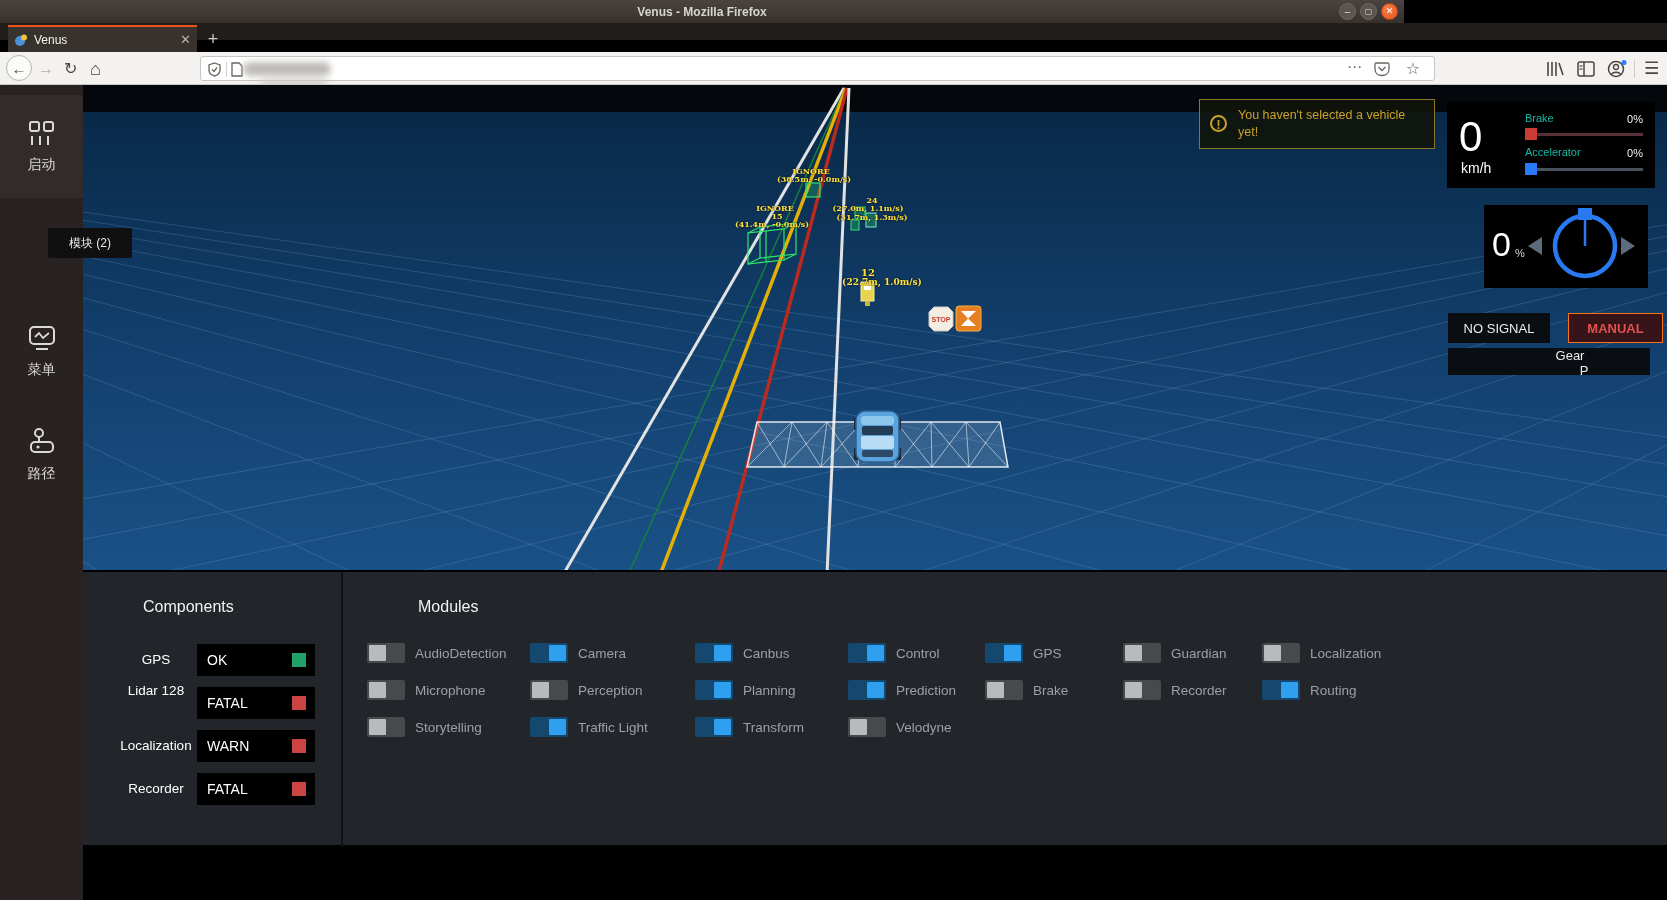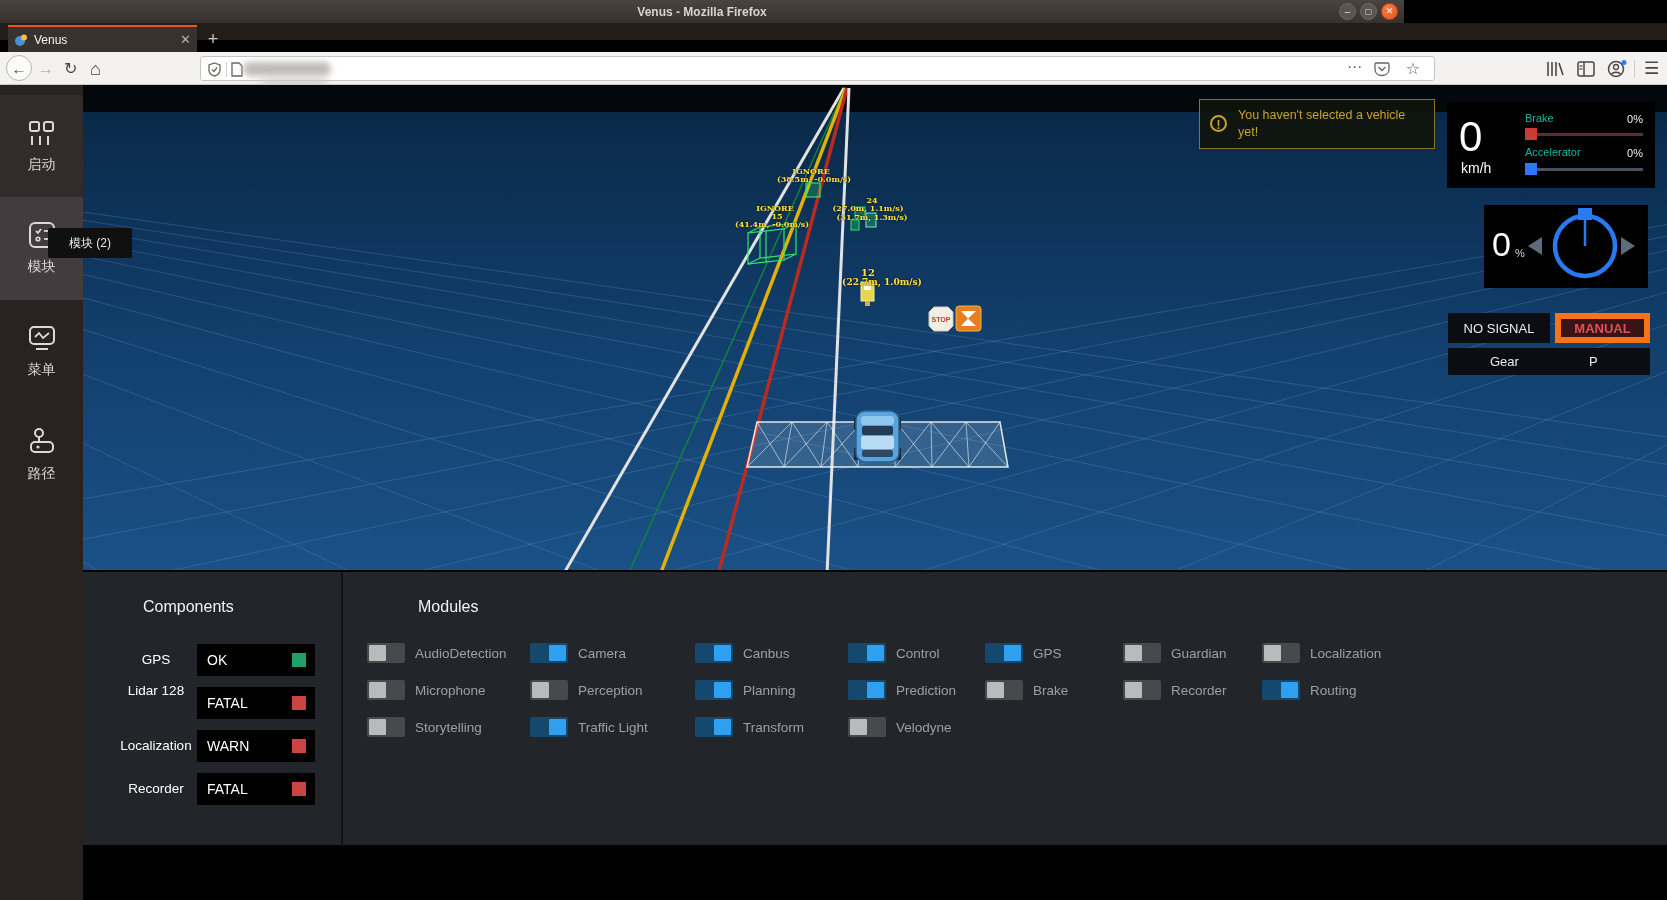--- a/index.html
+++ b/index.html
@@ -63,21 +63,21 @@
   .meter-label{color:#14b8a6;font-size:11px;}
   .meter-val{color:#f0f0f0;font-size:11px;}
   .slider{position:absolute;height:3px;}
   .slider .handle{position:absolute;top:-5px;width:12px;height:12px;}
   .tri-left{width:0;height:0;border-top:9px solid transparent;border-bottom:9px solid transparent;
     border-right:14px solid #5d6c7c;}
   .tri-right{width:0;height:0;border-top:9px solid transparent;border-bottom:9px solid transparent;
     border-left:14px solid #5d6c7c;}
   .darkbox{position:absolute;background:#0a0d12;z-index:5;display:flex;align-items:center;
     justify-content:center;color:#ececec;font-size:13px;}
-  .manualbox{background:#371418;border:6px solid #f97316;color:#e05252;font-weight:bold;}
+  .manualbox{background:#371418;border:1px solid #f97316;color:#e05252;font-weight:bold;margin-left:13px;}
 
   
   .bottom-panel{position:absolute;left:83px;top:570px;width:1584px;height:275px;background:#22262a;
     border-top:2px solid #000;}
   .bp-divider{position:absolute;left:258px;top:0;width:2px;height:275px;background:#101315;}
   .bp-title{position:absolute;color:#f2f2f2;font-size:16px;}
   .comp-label{position:absolute;width:110px;text-align:center;color:#fff;font-size:13.5px;}
   .comp-box{position:absolute;left:114px;width:118px;height:32px;background:#000;color:#fff;
     font-size:14px;display:flex;align-items:center;padding:0 10px;}
   .comp-box .sq{position:absolute;right:9px;top:9px;width:14px;height:14px;}
@@ -161,30 +161,20 @@
   <div class="sidebar">
     <div class="side-item" style="top:10px;background:#312b2c;">
       <svg width="28" height="26" viewBox="0 0 28 26">
         <rect x="2" y="2" width="9" height="9" rx="2" fill="none" stroke="#dcd8d4" stroke-width="2"></rect>
         <rect x="16" y="2" width="9" height="9" rx="2" fill="none" stroke="#dcd8d4" stroke-width="2"></rect>
         <line x1="4" y1="16" x2="4" y2="25" stroke="#dcd8d4" stroke-width="2"></line>
         <line x1="12" y1="16" x2="12" y2="25" stroke="#dcd8d4" stroke-width="2"></line>
         <line x1="20" y1="16" x2="20" y2="25" stroke="#dcd8d4" stroke-width="2"></line>
       </svg>
       <span class="lbl">启动</span>
-    </div>
-    <div class="side-item" style="top:112px;background:#423c3e;">
-      <svg width="28" height="26" viewBox="0 0 28 26">
-        <rect x="2" y="1" width="24" height="24" rx="5" fill="none" stroke="#dcd8d4" stroke-width="2"></rect>
-        <path d="M8 9 L10 11 L13 7" fill="none" stroke="#dcd8d4" stroke-width="1.8"></path>
-        <line x1="16" y1="9" x2="21" y2="9" stroke="#dcd8d4" stroke-width="1.8"></line>
-        <circle cx="10" cy="17" r="1.8" fill="none" stroke="#dcd8d4" stroke-width="1.6"></circle>
-        <line x1="16" y1="17" x2="21" y2="17" stroke="#dcd8d4" stroke-width="1.8"></line>
-      </svg>
-      <span class="lbl">模块</span>
     </div>
     <div class="side-item" style="top:318px;">
       <svg width="28" height="28" viewBox="0 0 28 28">
         <circle cx="11" cy="6" r="4" fill="none" stroke="#dcd8d4" stroke-width="2"></circle>
         <line x1="11" y1="10" x2="11" y2="15" stroke="#dcd8d4" stroke-width="2"></line>
         <rect x="3" y="15" width="22" height="10" rx="4" fill="none" stroke="#dcd8d4" stroke-width="2"></rect>
         <circle cx="10" cy="20" r="1.6" fill="#dcd8d4"></circle>
       </svg>
       <span class="lbl">路径</span>
     </div>
@@ -354,21 +344,21 @@
     <div class="tri-right" style="position:absolute;left:137px;top:32px;"></div>
     <svg style="position:absolute;left:68px;top:0;" width="68" height="83" viewBox="0 0 68 83">
       <circle cx="33" cy="41" r="30" fill="#000" stroke="#2979f0" stroke-width="4.5"></circle>
       <line x1="33" y1="10" x2="33" y2="41" stroke="#2979f0" stroke-width="2.5"></line>
       <rect x="26" y="3" width="14" height="12" fill="#2979f0"></rect>
     </svg>
   </div>
 
   <div class="darkbox" style="left:1448px;top:313px;width:102px;height:30px;">NO SIGNAL</div>
   <div class="darkbox manualbox" style="left:1555px;top:313px;width:95px;height:30px;">MANUAL</div>
-  <div class="darkbox" style="left:1448px;top:348px;width:202px;height:27px;justify-content:flex-start;">
+  <div class="darkbox" style="left:1448px;top:348px;width:202px;height:27px;justify-content:flex-start;flex-direction:column;">
     <span style="margin-left:42px;">Gear</span>
     <span style="margin-left:70px;">P</span>
   </div>
 
   <div class="bottom-panel">
     <div class="bp-divider"></div>
 
     <div class="bp-title" style="left:60px;top:26px;">Components</div>
 
     <div class="comp-label" style="left:18px;top:80px;">GPS</div>

